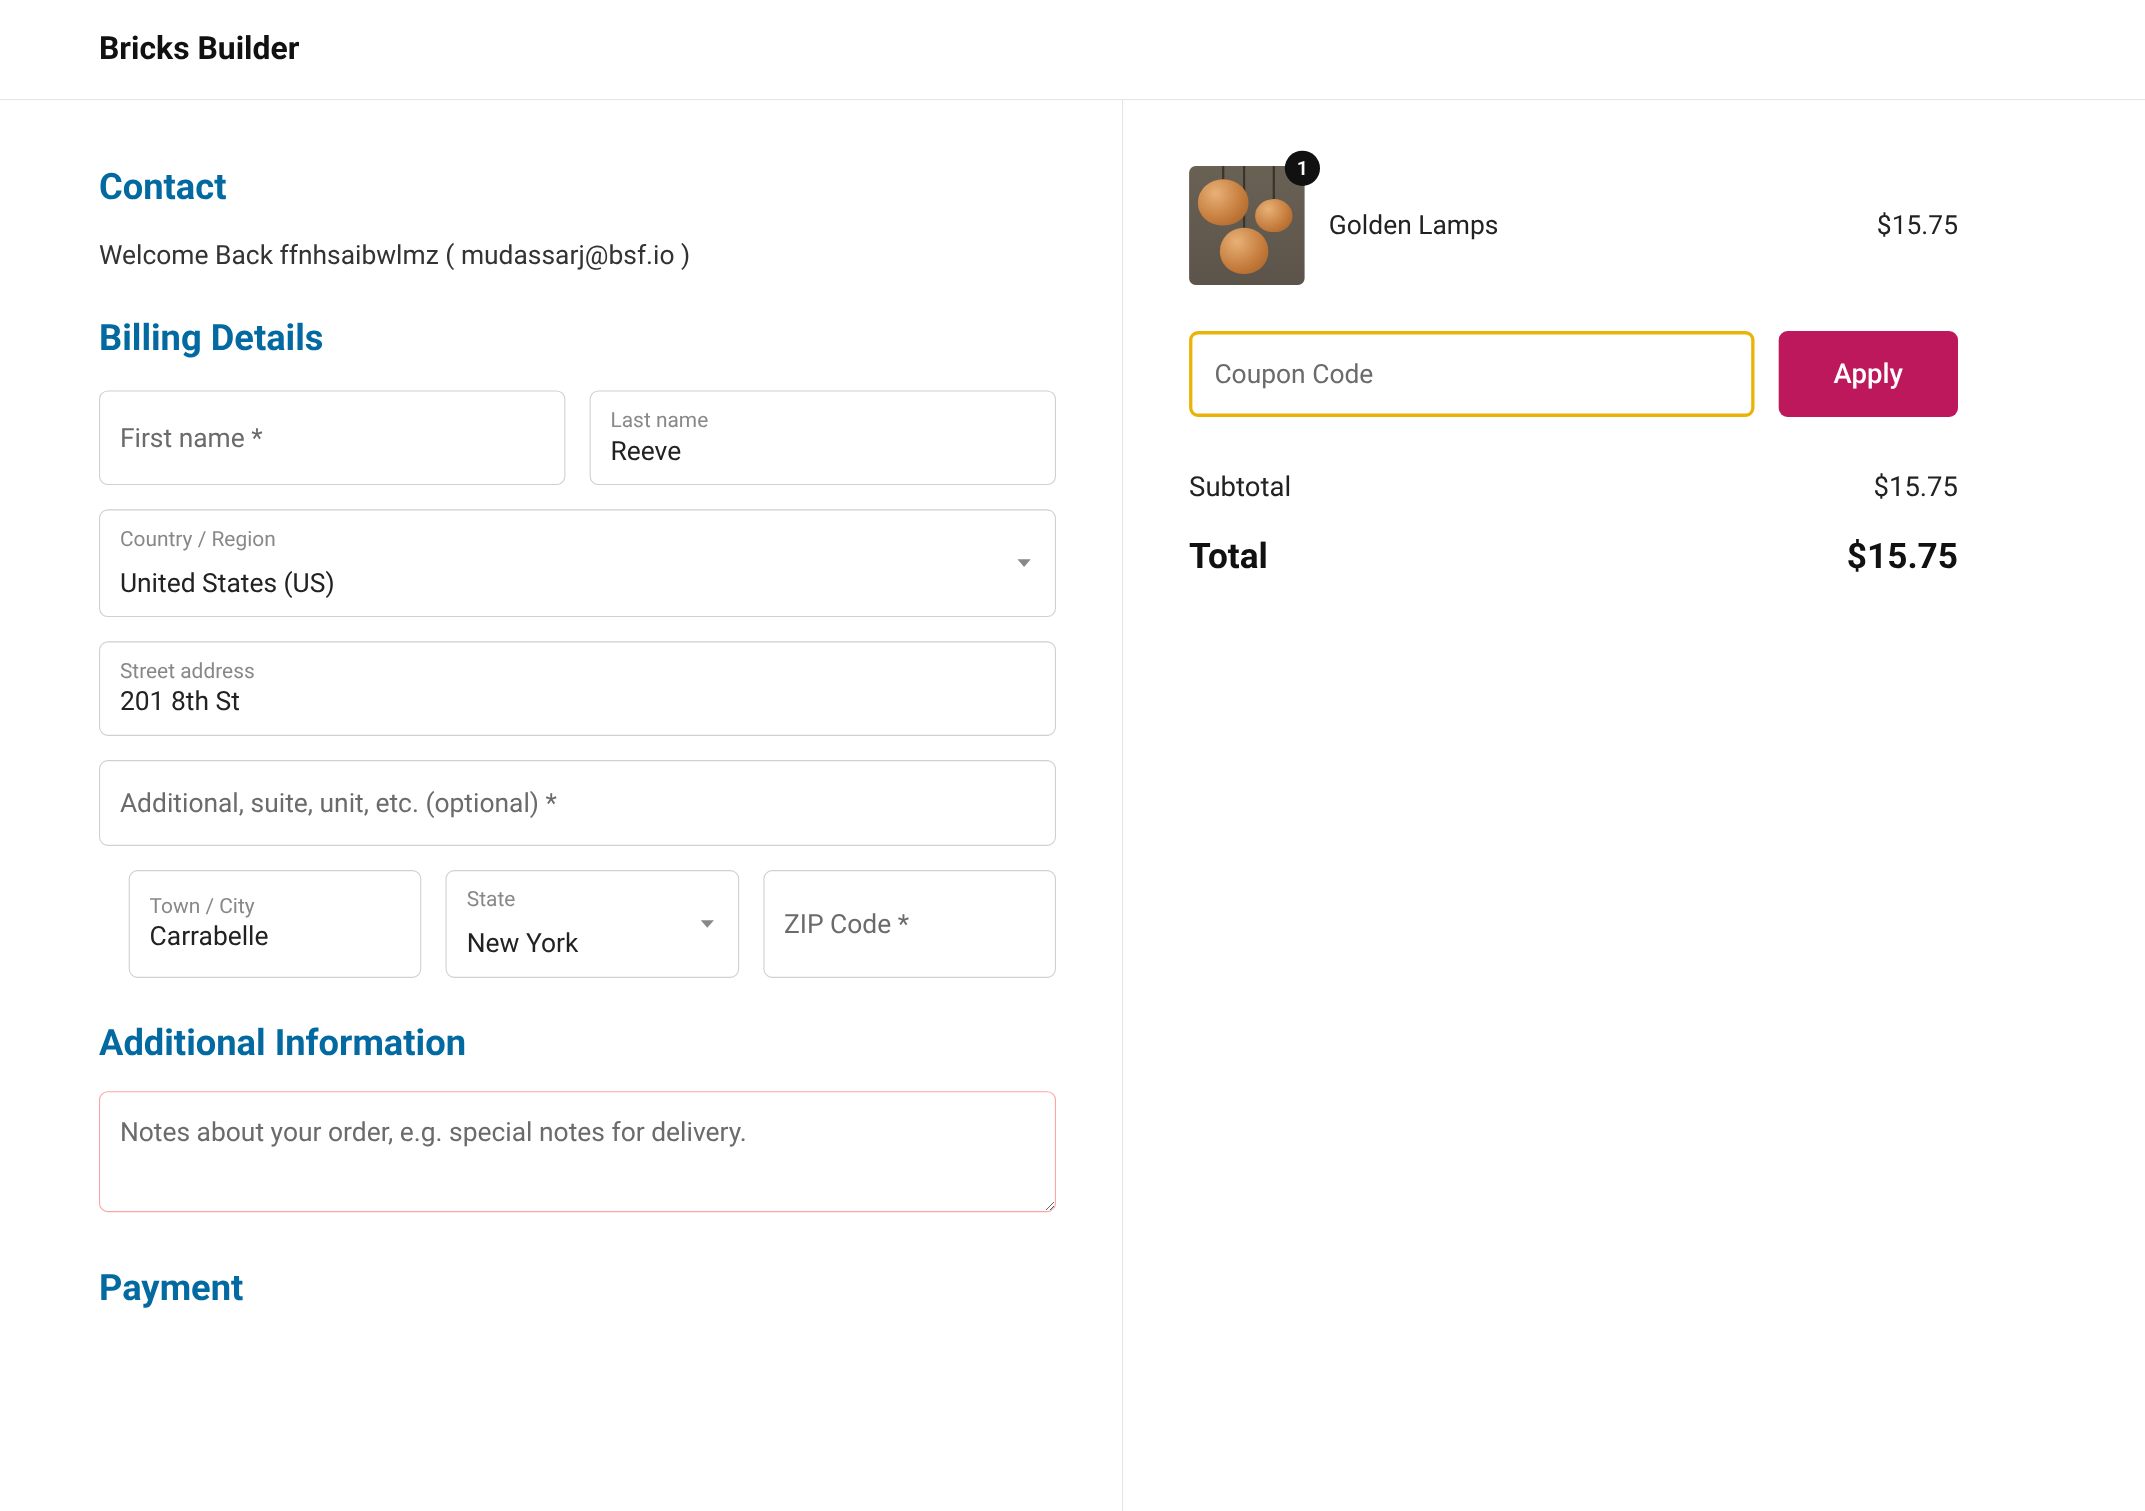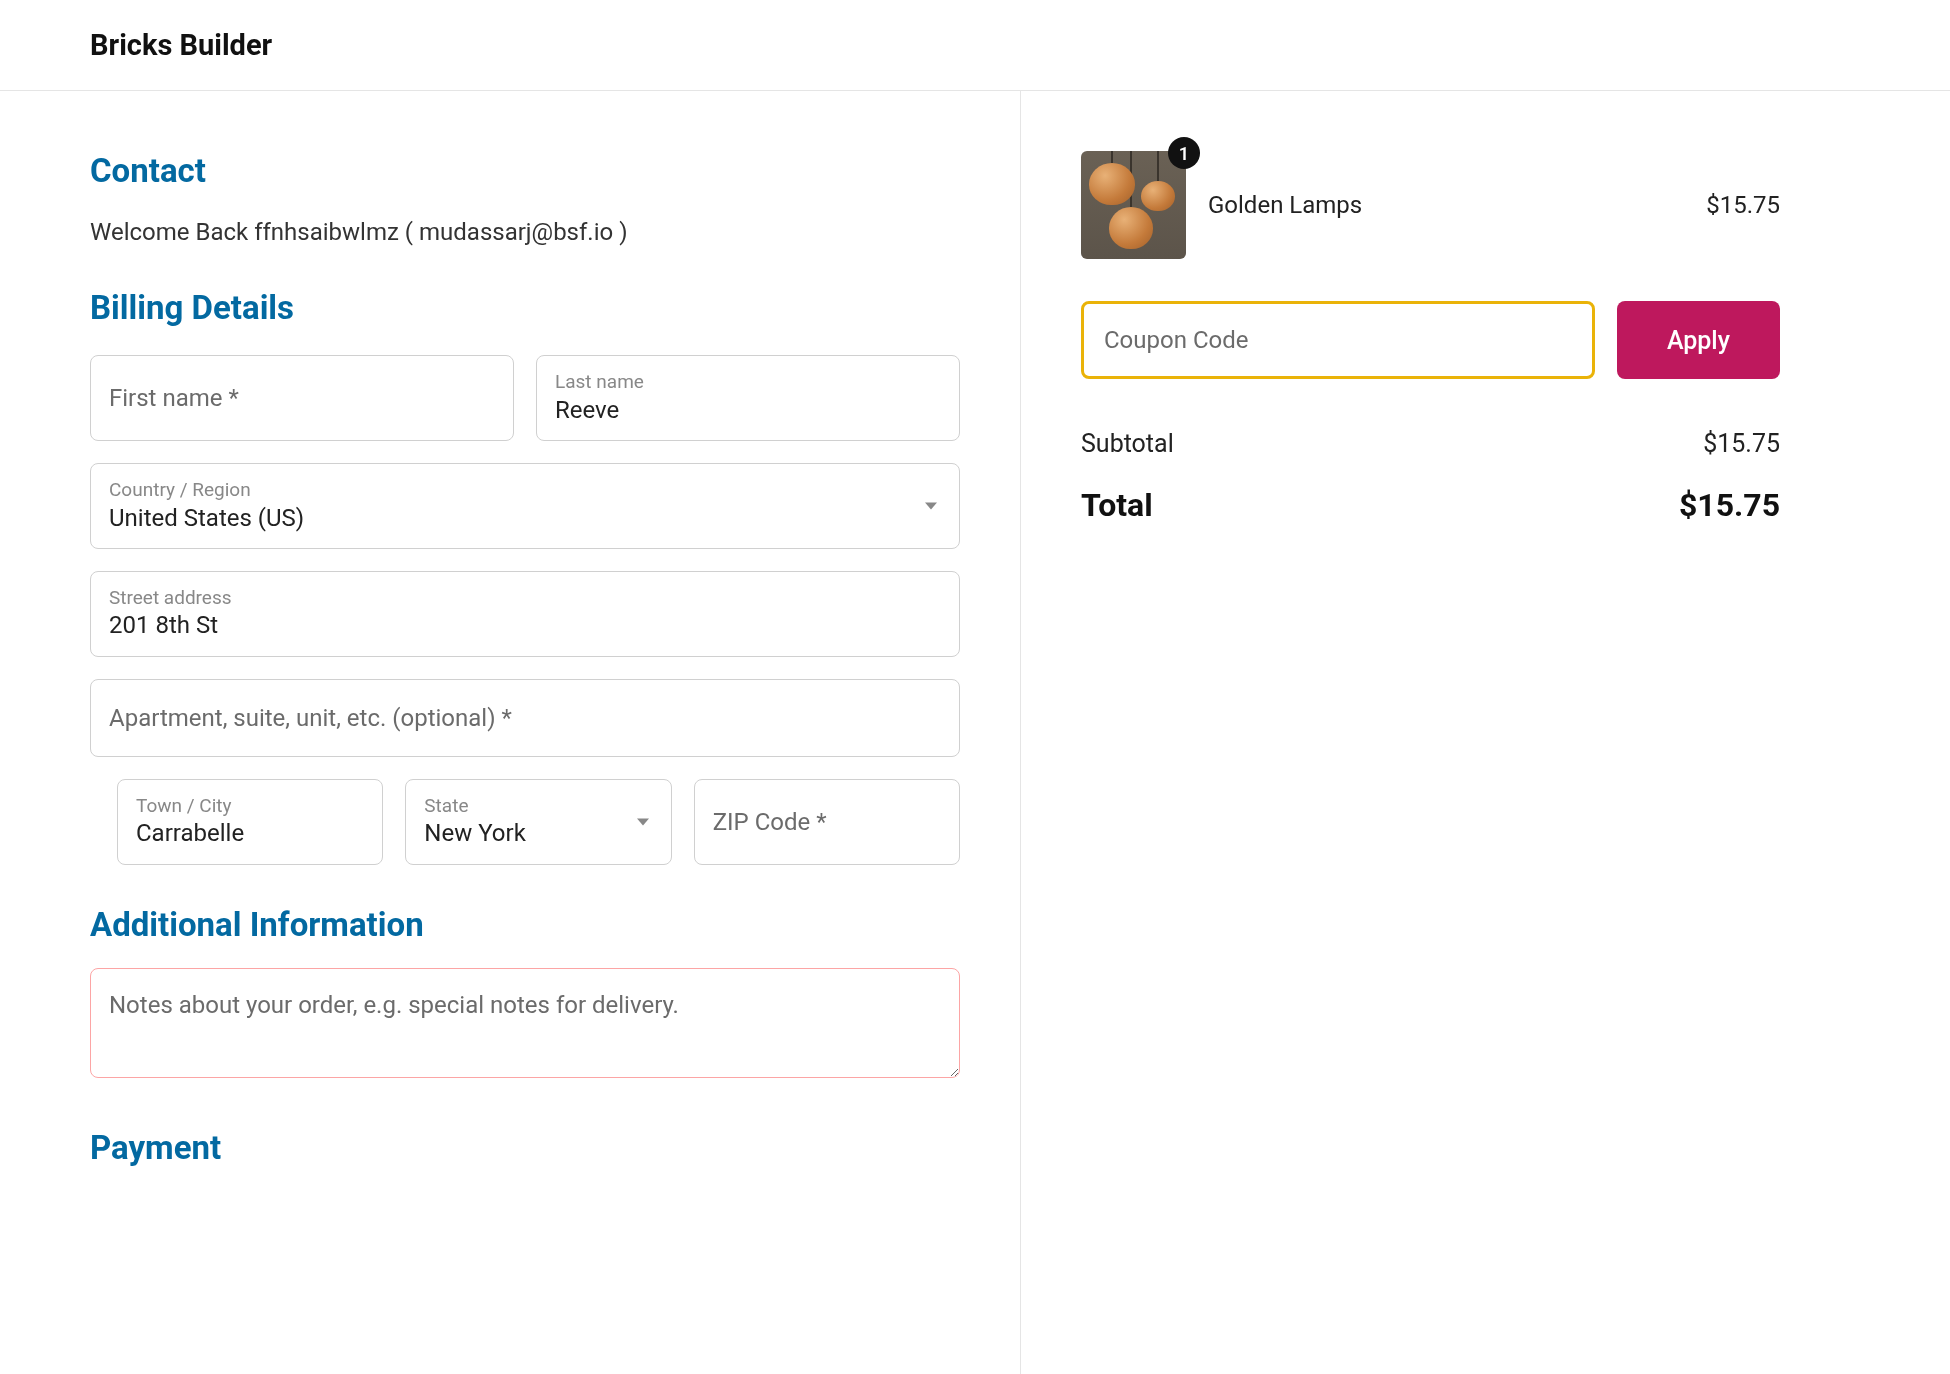--- a/index.html
+++ b/index.html
@@ -96,20 +96,21 @@
       width: 100%;
       font-family: inherit;
       line-height: 1.3;
       padding: 0;
     }
     .field-input::placeholder {
       color: #6b6b6b;
     }
     .field.select {
       position: relative;
+      gap: 12px;
     }
     .chevron {
       position: absolute;
       right: 22px;
       top: 50%;
       transform: translateY(-50%);
       width: 0;
       height: 0;
       border-left: 6px solid transparent;
       border-right: 6px solid transparent;
@@ -284,21 +285,21 @@
         <span class="field-input">United States (US)</span>
         <span class="chevron"></span>
       </div>
 
       <div class="field full">
         <span class="field-label">Street address</span>
         <input class="field-input" value="201 8th St" style="">
       </div>
 
       <div class="field full">
-        <span style="font-size:24px;color:#6b6b6b;">Apartment, suite, unit, etc. (optional) *</span>
+        <span style="font-size:24px;color:#6b6b6b;">Additional, suite, unit, etc. (optional) *</span>
       </div>
 
       <div class="form-row-3">
         <div class="field third">
           <span class="field-label">Town / City</span>
           <input class="field-input" value="Carrabelle" style="">
         </div>
         <div class="field third select">
           <span class="field-label">State</span>
           <span class="field-input">New York</span>

